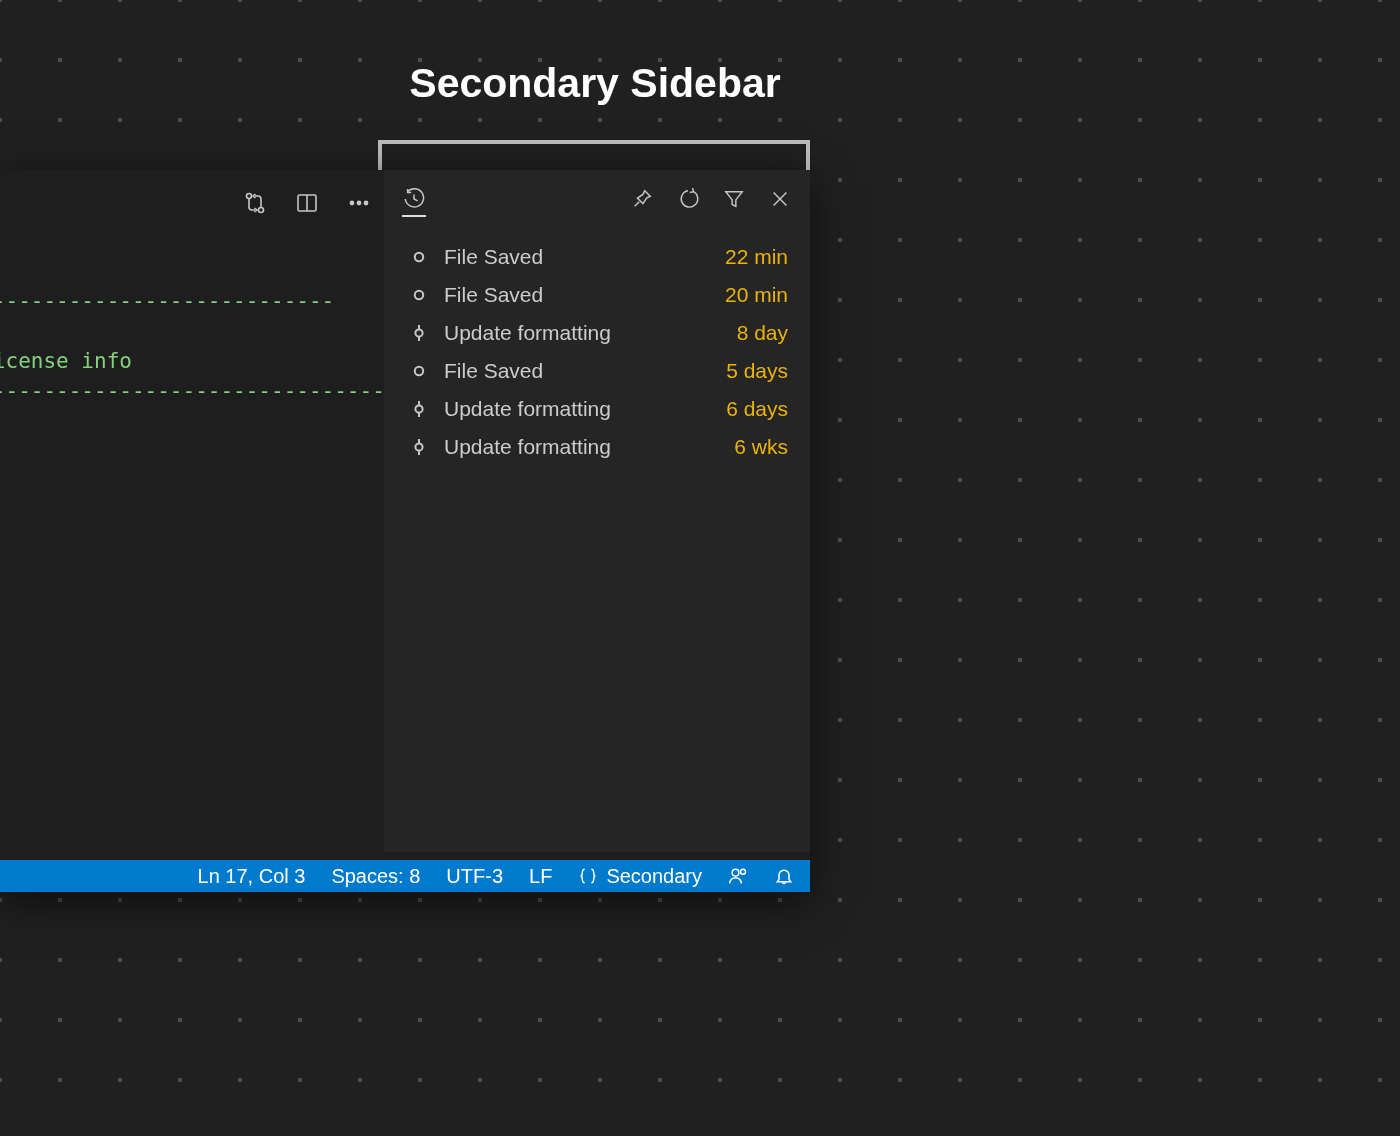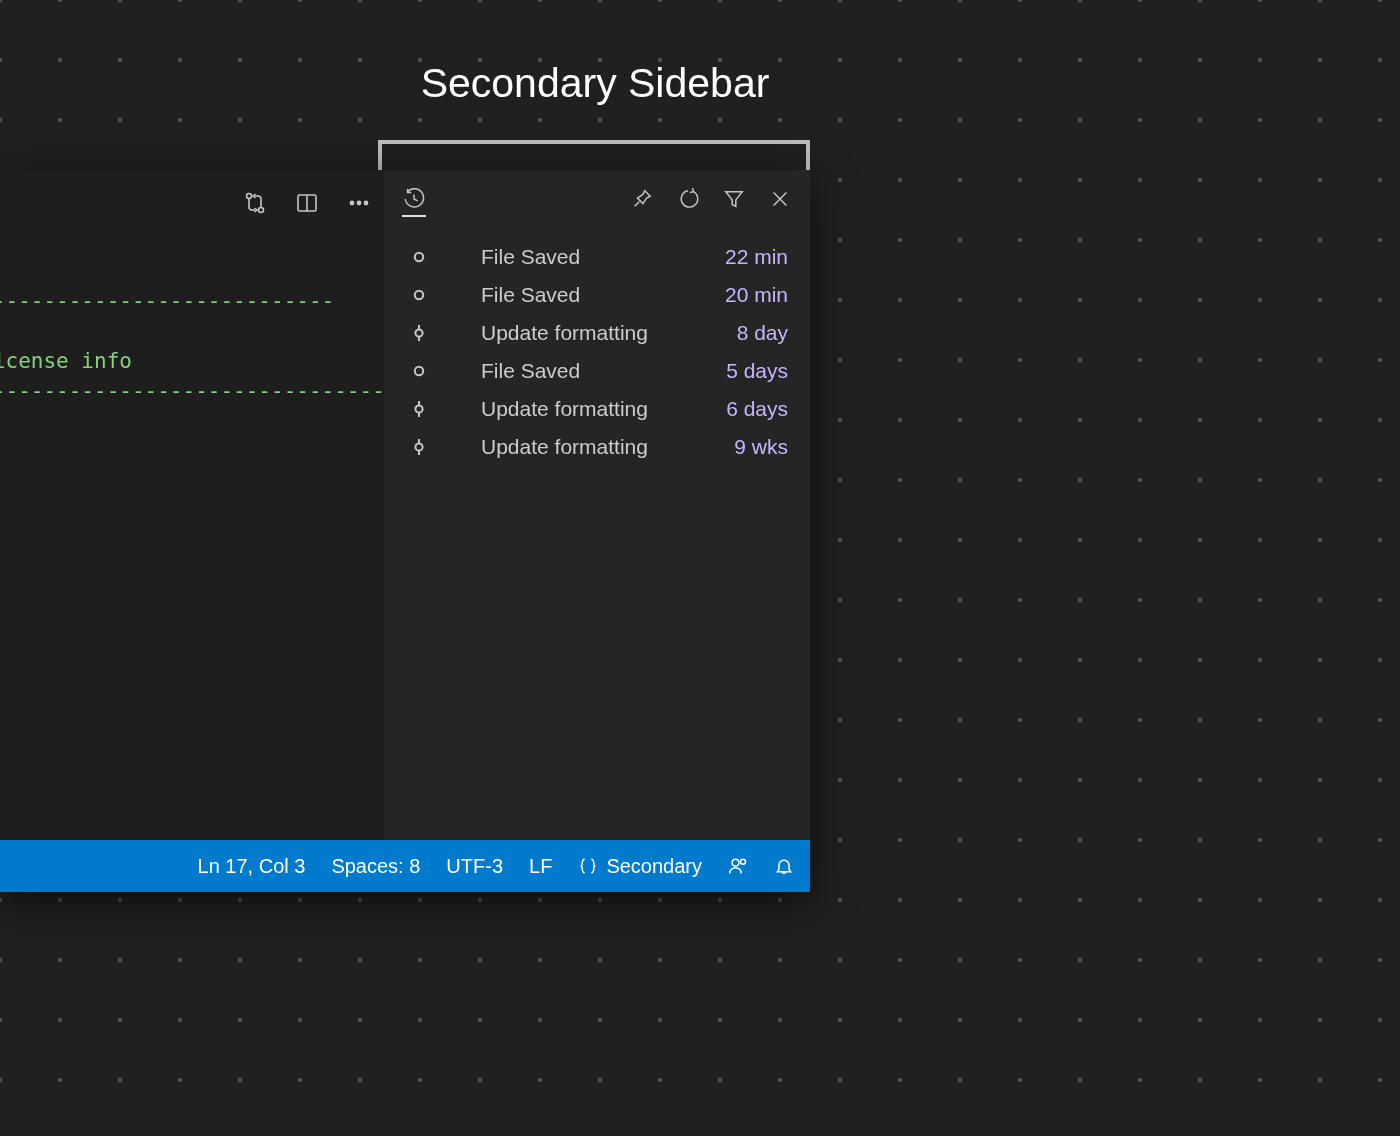--- a/index.html
+++ b/index.html
@@ -18,21 +18,21 @@
   }
   .heading-block{
     position:absolute;
     left:0; width:1190px;
     top:60px;
     text-align:center;
   }
   .heading{
     color:#fff;
     font-size:41px;
-    font-weight:400;
+    font-weight:700;
   }
   .bracket{
     position:absolute;
     top:140px;
     left:378px;
     width:432px;
     height:30px;
     border-top:4px solid #bdbdbd;
     border-left:4px solid #bdbdbd;
     border-right:4px solid #bdbdbd;
@@ -107,34 +107,33 @@
 
   .timeline{
     padding:10px 22px 0 22px;
   }
   .tl-row{
     display:flex; align-items:center;
     height:38px;
     color:#cccccc;
     font-size:21px;
     cursor:pointer;
-    gap:37px;
   }
   .tl-icon{
     width:26px; display:flex;align-items:center;justify-content:center;
     margin-right:12px;
   }
   .tl-icon svg{width:16px;height:16px;}
   .tl-label{flex:1;}
-  .tl-time{color:#c4b5fd;}
+  .tl-time{color:#eab308;}
 
   .statusbar{
     position:absolute;
     left:0; right:0; bottom:0;
-    height:52px;
+    height:32px;
     background:#007acc;
     display:flex;
     align-items:center;
     color:#fff;
     font-size:20px;
     padding:0 16px;
     gap:26px;
     justify-content:flex-end;
   }
   .sb-item{display:flex;align-items:center;gap:8px;cursor:pointer;}
@@ -282,21 +281,21 @@
         </div>
         <div class="tl-row">
           <span class="tl-icon">
             <svg viewBox="0 0 16 16">
               <line x1="8" y1="0" x2="8" y2="4" stroke="#c6c6c6" stroke-width="2"></line>
               <circle cx="8" cy="8" r="3.6" fill="none" stroke="#c6c6c6" stroke-width="2"></circle>
               <line x1="8" y1="12" x2="8" y2="16" stroke="#c6c6c6" stroke-width="2"></line>
             </svg>
           </span>
           <span class="tl-label">Update formatting</span>
-          <span class="tl-time">9 wks</span>
+          <span class="tl-time">6 wks</span>
         </div>
       </div>
   </div>
 
   <div class="statusbar">
     <div class="sb-item">
         <span>Ln 17, Col 3</span>
       </div>
     <div class="sb-item">
         <span>Spaces: 8</span>

